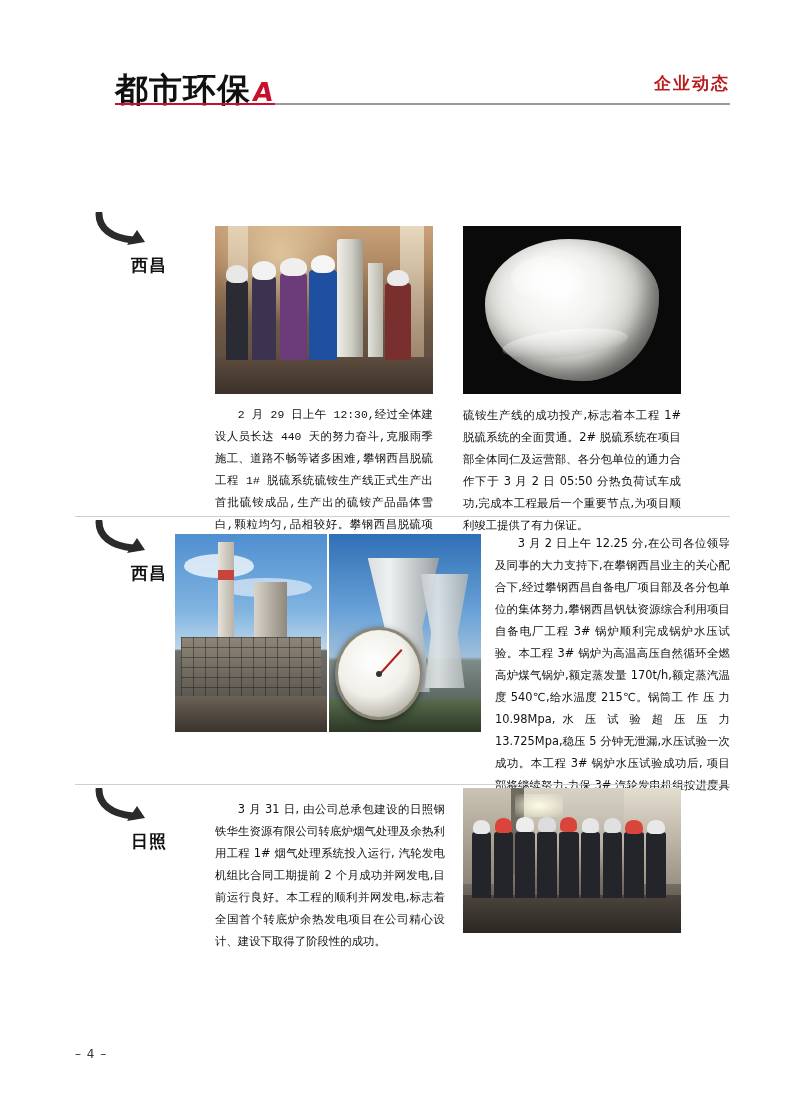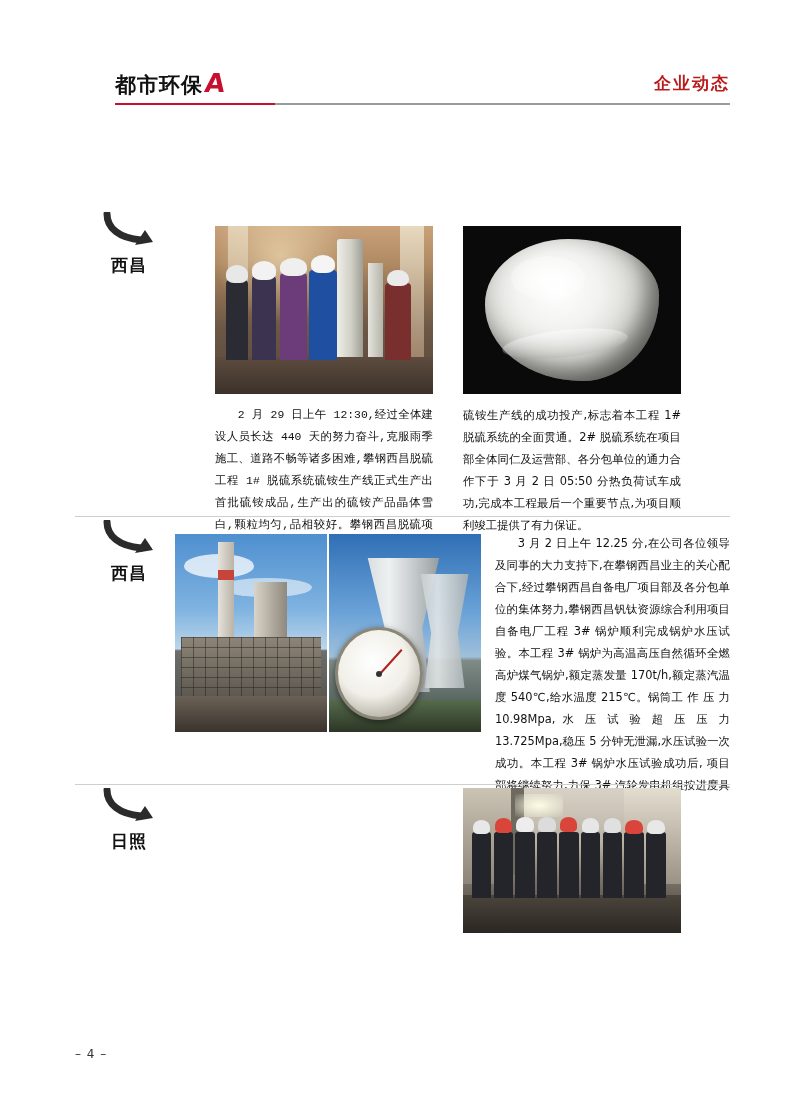--- a/index.html
+++ b/index.html
@@ -32,21 +32,21 @@
   }
   .logo-wrap {
     position: absolute;
     left: 40px;
     top: 0;
     display: flex;
     align-items: baseline;
   }
   .logo-text {
     font-family: "DejaVu Sans", sans-serif;
-    font-size: 21px;
+    font-size: 33px;
     font-weight: bold;
     letter-spacing: 1px;
     color: #111;
   }
   .logo-mark {
     font-family: "DejaVu Sans", sans-serif;
     font-size: 26px;
     font-weight: bold;
     color: #c8102e;
     margin-left: 2px;
@@ -108,24 +108,24 @@
     left: 75px;
     width: 655px;
     height: 1px;
     background: #cfcfcf;
   }
   .div1 { top: 516px; }
   .div2 { top: 784px; }
 
   .tag {
     position: absolute;
-    left: 8px;
+    left: 0;
     top: 0;
     width: 92px;
-    text-align: center;
+    text-align: right;
   }
   .tag .arrow {
     display: block;
     width: 56px;
     height: 36px;
     margin: 0 auto 6px auto;
     position: relative;
   }
   .tag .arrow svg { display: block; }
   .tag .label {
@@ -381,20 +381,21 @@
     <div class="tag">
       <span class="arrow">
         <svg width="56" height="36" viewBox="0 0 56 36">
           <path d="M6 2 C6 16, 18 26, 40 28" stroke="#2b2b2b" stroke-width="7" fill="none" stroke-linecap="round"></path>
           <path d="M44 18 L52 30 L34 33 Z" fill="#2b2b2b"></path>
         </svg>
       </span>
       <span class="label">日照</span>
     </div>
 
+    <div class="body-text indent" style="left:140px; top:10px; width:230px;">3 月 31 日, 由公司总承包建设的日照钢铁华生资源有限公司转底炉烟气处理及余热利用工程 1# 烟气处理系统投入运行, 汽轮发电机组比合同工期提前 2 个月成功并网发电,目前运行良好。本工程的顺利并网发电,标志着全国首个转底炉余热发电项目在公司精心设计、建设下取得了阶段性的成功。</div>
 
     <div class="photo ph5">
       <div class="wallL"></div>
         <div class="wallR"></div>
       <div class="beam"></div>
         <div class="light"></div>
       <div class="floor"></div>
       <div class="pp f1"></div>
         <div class="hh g1"></div>
       <div class="pp f2"></div>

